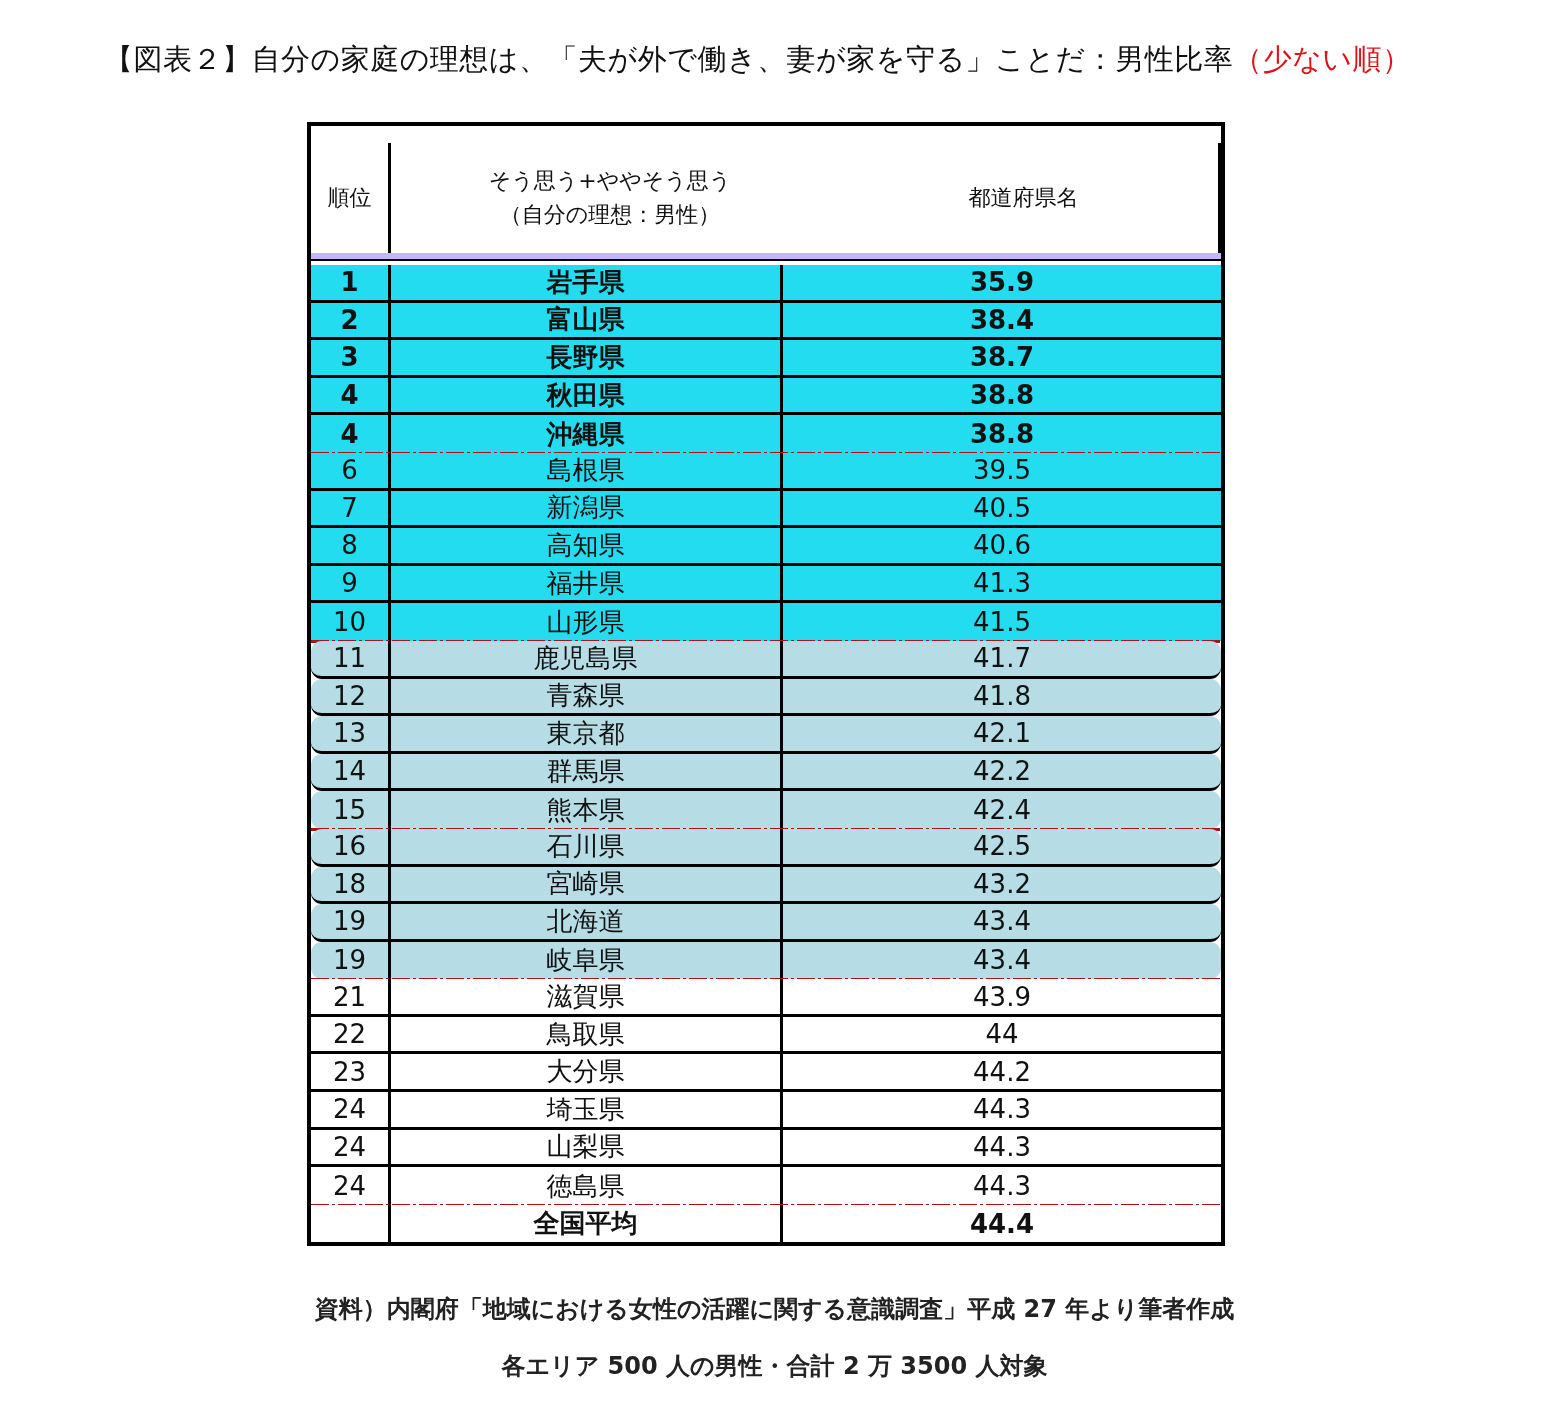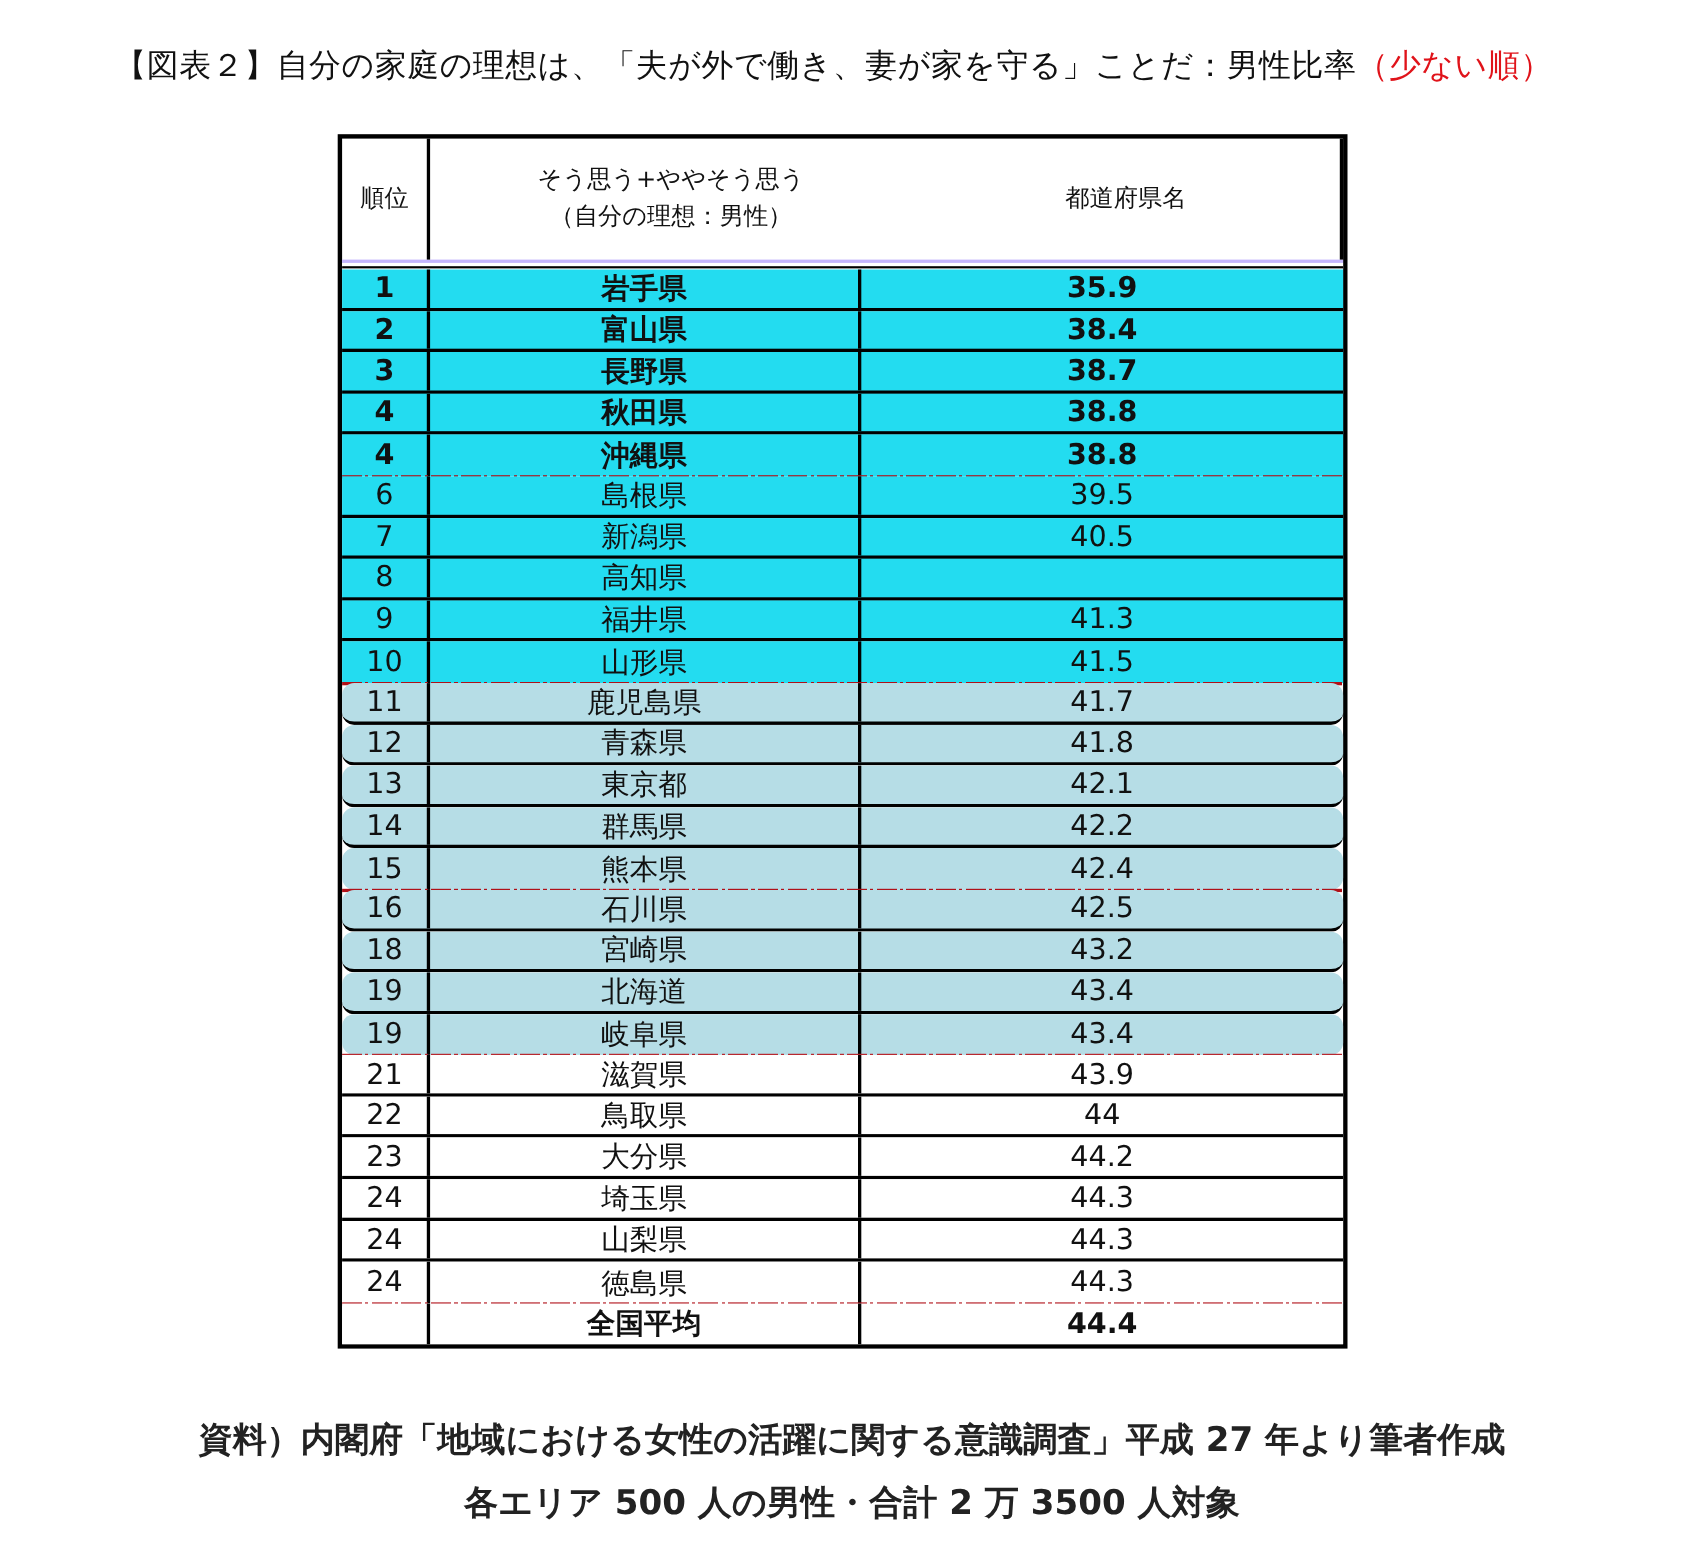--- a/index.html
+++ b/index.html
@@ -10,22 +10,23 @@
   .title {
     position: absolute; left: 104px; top: 40px; white-space: nowrap;
     font-size: 29px; letter-spacing: 0.5px;
   }
   .title .accent { color: #e0131a; margin-top: 12px; }
   .tbl {
     position: absolute; left: 307px; top: 122px; width: 918px;
     border: 4px solid #000; box-sizing: border-box;
   }
   .hdr {
-    display: flex; height: 110px; border-bottom: 3px solid #c4b5fd;
+    display: flex; height: 110px; border-bottom: 6px solid #c4b5fd;
     position: relative;
+    margin-top: 17px;
   }
   .hdr::after {
     content: ""; position: absolute; left: 0; right: 0; bottom: -8px;
     height: 2px; background: #000;
   }
   .hdr .c { display: flex; align-items: center; justify-content: center; text-align: center;
     font-size: 22px; line-height: 34px; }
   .spacer { height: 6px; background: #fff; }
   .c1 { width: 80px; border-right: 3px solid #000; box-sizing: border-box; }
   .c2 { width: 392px; border-right: 3px solid #000; box-sizing: border-box; }
@@ -38,21 +39,21 @@
   .row.lblue { background: #b6dde6; border-radius: 11px; }
   .row.white { background: #ffffff; }
   .row.last { border-bottom: none; }
   .row.cut { border-bottom: none; }
   .row.cut::after {
     content: ""; position: absolute; left: 0; right: 0; bottom: -2px; height: 3px;
     background: repeating-linear-gradient(90deg, #b01018 0 18px, transparent 18px 21px, #b01018 21px 24px, transparent 24px 27px);
   }
   .source {
     position: absolute; left: 0; width: 1549px; text-align: center;
-    font-size: 31px; line-height: 38px; font-weight: bold; color: #222;
+    font-size: 24px; line-height: 38px; font-weight: bold; color: #222;
   }
 </style>
 </head>
 <body>
 
 <div class="title">
   <span>【図表２】自分の家庭の理想は、「夫が外で働き、妻が家を守る」ことだ：男性比率</span><span class="accent">（少ない順）</span>
 </div>
 
 <div class="tbl">
@@ -99,20 +100,21 @@
         <div class="c c3">39.5</div>
       </div>
       <div class="row cyan">
         <div class="c c1">7</div>
         <div class="c c2">新潟県</div>
         <div class="c c3">40.5</div>
       </div>
       <div class="row cyan">
         <div class="c c1">8</div>
         <div class="c c2">高知県</div>
+        <div class="c c3">40.6</div>
       </div>
       <div class="row cyan">
         <div class="c c1">9</div>
         <div class="c c2">福井県</div>
         <div class="c c3">41.3</div>
       </div>
       <div class="row cyan cut">
         <div class="c c1">10</div>
         <div class="c c2">山形県</div>
         <div class="c c3">41.5</div>

